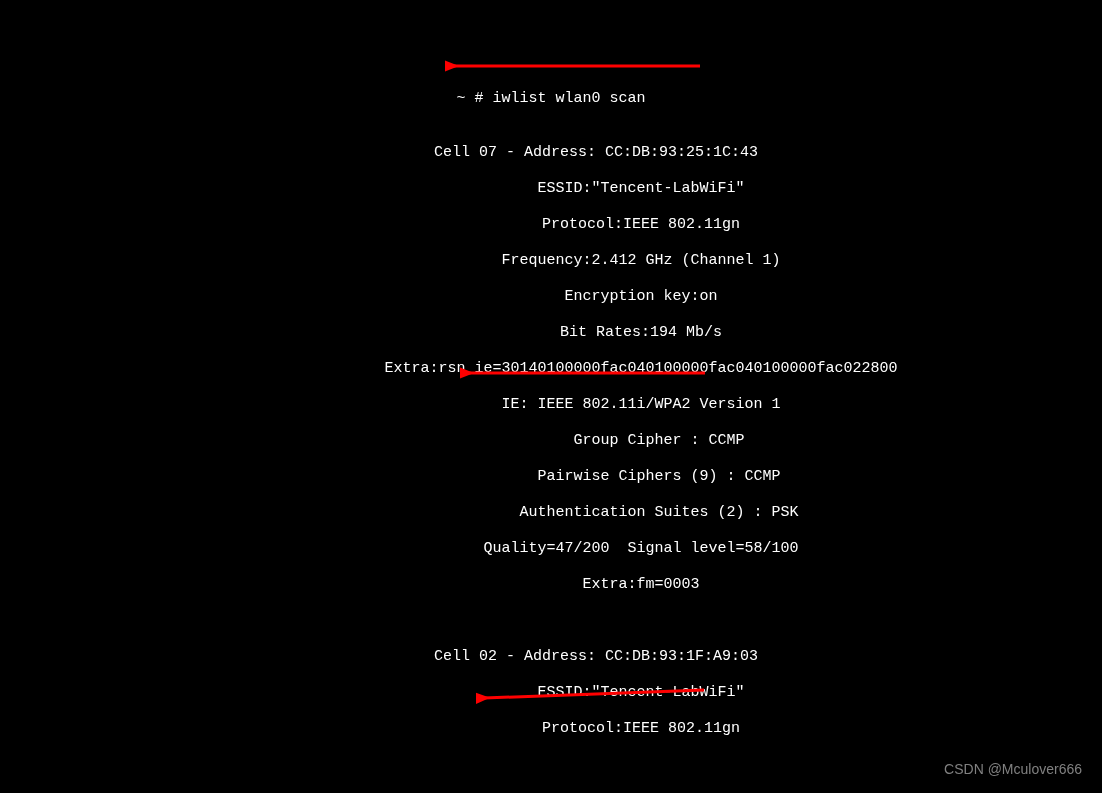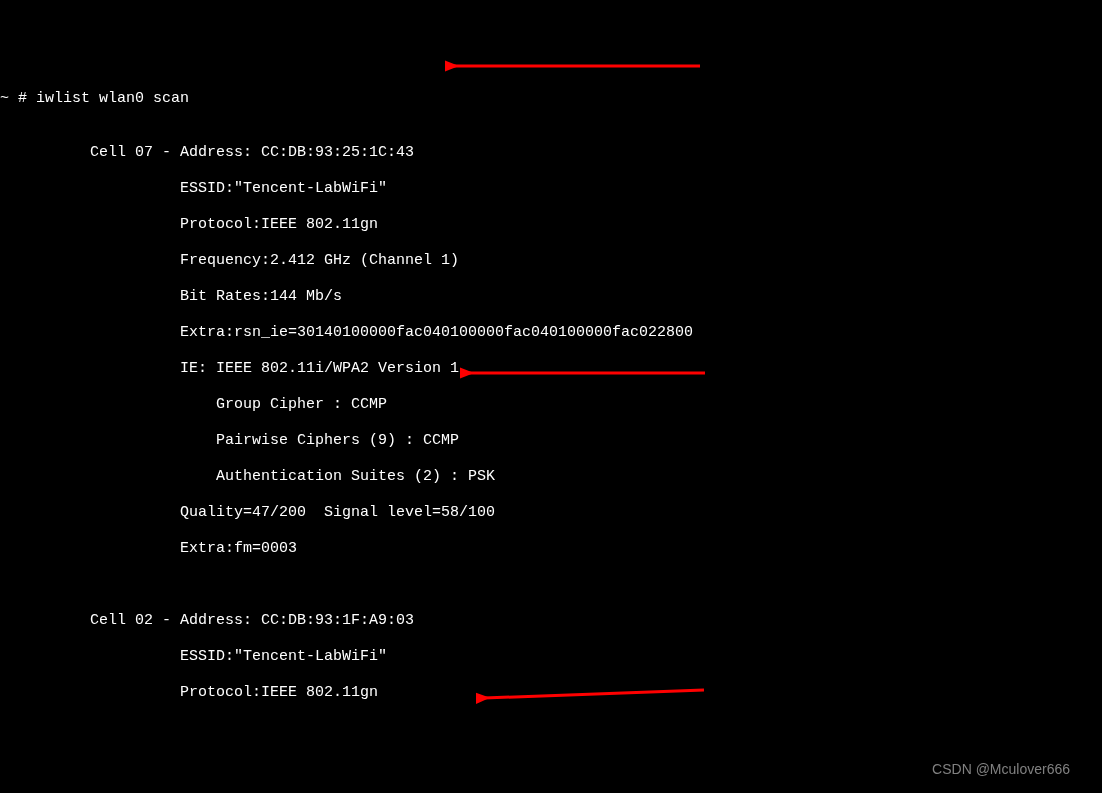--- a/index.html
+++ b/index.html
@@ -18,25 +18,26 @@
       width: 1102px;
       height: 793px;
       overflow: hidden;
       position: relative;
     }
     .terminal {
       padding: 0;
     }
     .line {
       white-space: pre;
+      text-align: center;
     }
     .watermark {
       position: absolute;
       bottom: 15px;
-      right: 32px;
+      right: 20px;
       color: #808080;
       font-size: 14px;
       font-family: Arial, sans-serif;
     }
     .arrow-container {
       position: absolute;
       left: 0;
       top: 0;
       pointer-events: none;
     }
@@ -49,21 +50,22 @@
 
 
 
 <div class="terminal">
 <div class="line">~ # iwlist wlan0 scan</div>
 <div>
 <div class="line"><span>          Cell </span><span>07</span><span> - Address: </span><span>CC:DB:93:25:1C:43</span></div>
 <div class="line"><span>                    ESSID:</span><span>"Tencent-LabWiFi"</span></div>
 <div class="line"><span>                    Protocol:</span><span>IEEE 802.11gn</span></div>
 <div class="line"><span>                    Frequency:</span><span>2.412 GHz (Channel 1)</span></div>
-<div class="line"><span>                    Bit Rates:</span><span>144 Mb/s</span></div>
+<div class="line"><span>                    Encryption key:</span><span>on</span></div>
+<div class="line"><span>                    Bit Rates:</span><span>194 Mb/s</span></div>
 <div class="line"><span>                    Extra:</span><span>rsn_ie=30140100000fac040100000fac040100000fac022800</span></div>
 <div class="line"><span>                    </span><span>IE: IEEE 802.11i/WPA2 Version 1</span></div>
 <div class="line"><span>                        </span><span>Group Cipher : CCMP</span></div>
 <div class="line"><span>                        </span><span>Pairwise Ciphers (9) : CCMP</span></div>
 <div class="line"><span>                        </span><span>Authentication Suites (2) : PSK</span></div>
 <div class="line"><span>                    </span><span>Quality=47/200  Signal level=58/100</span></div>
 <div class="line"><span>                    </span><span>Extra:fm=0003</span></div>
 </div>
 <div>
 <div class="line"><span>          Cell </span><span>02</span><span> - Address: </span><span>CC:DB:93:1F:A9:03</span></div>

